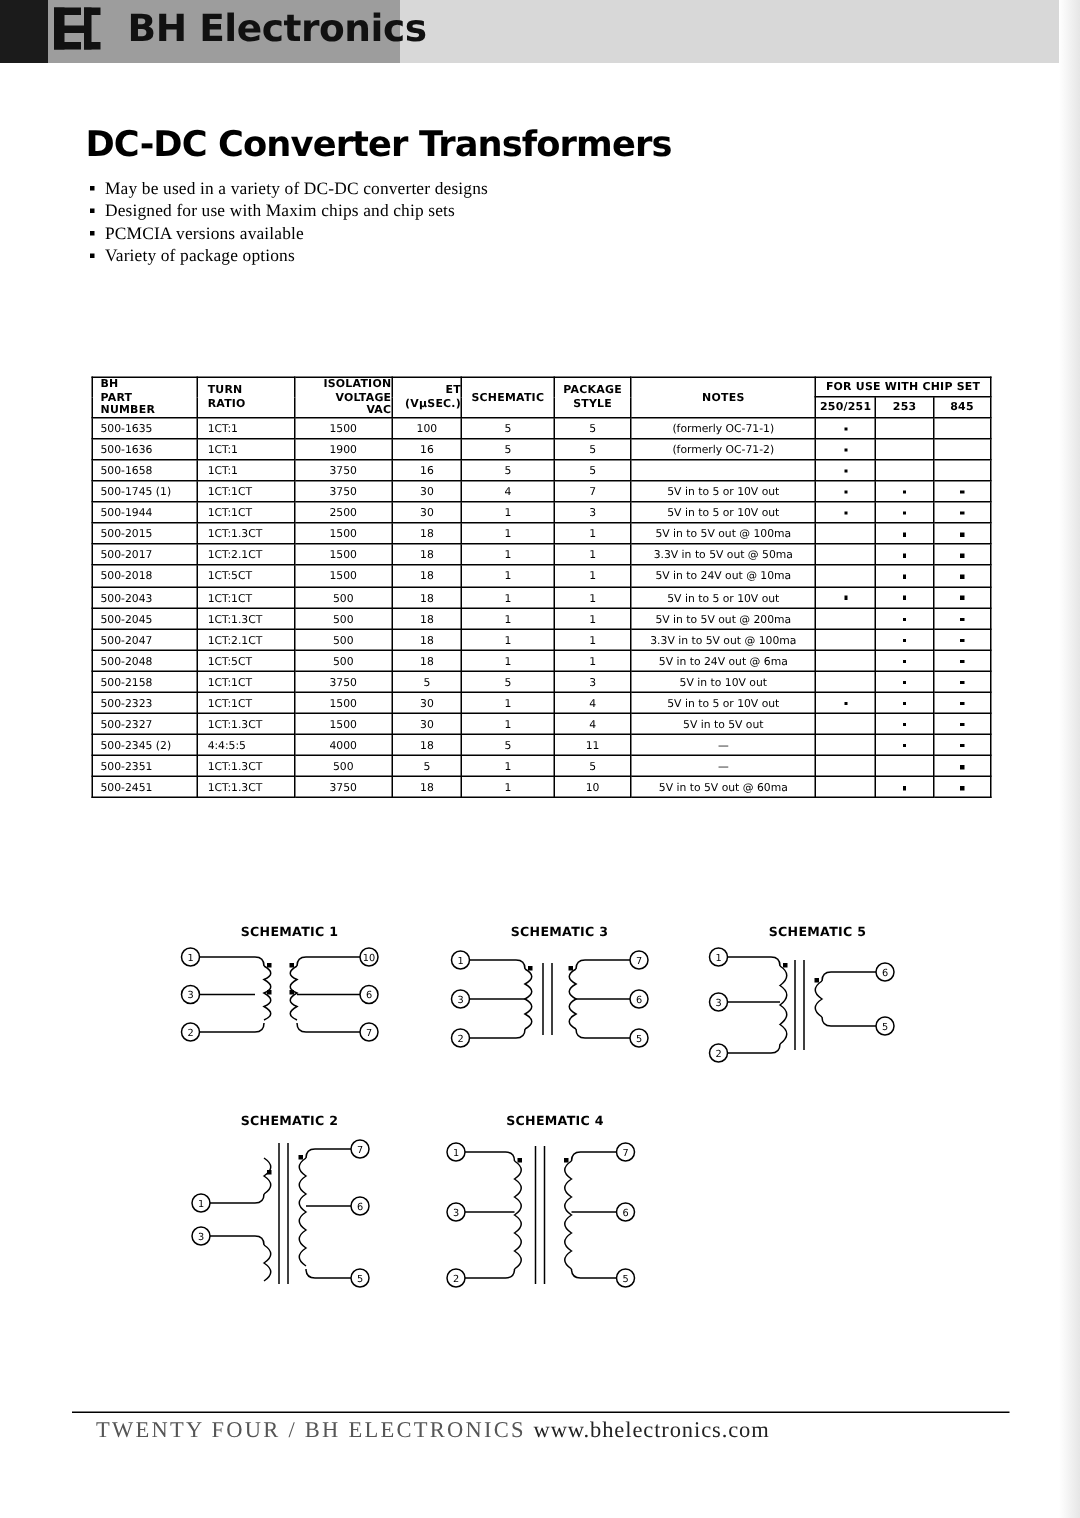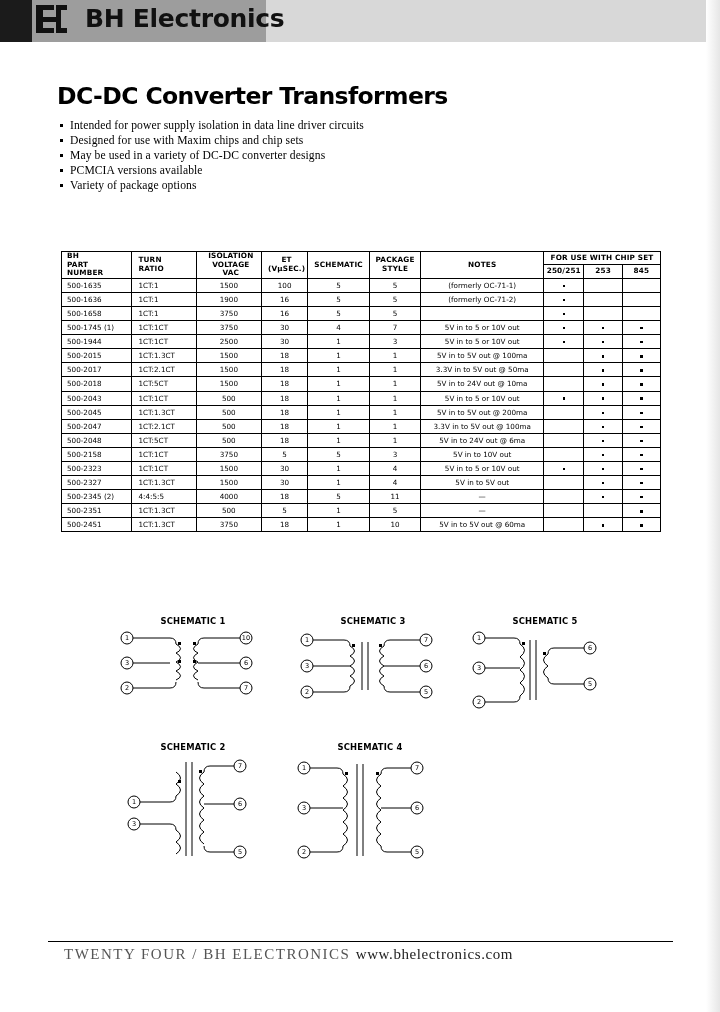--- a/index.html
+++ b/index.html
@@ -35,21 +35,21 @@
       margin-bottom:1.6px;letter-spacing:0.1px;}
   .bl .sq{width:3px;height:3px;background:#000;margin:5px 7px 0 0;flex:none;}
 
   
   .tbl-wrap{position:absolute;left:61px;top:251px;width:600px;}
   table{border-collapse:collapse;width:600px;font-size:7.1px;
         font-family:"DejaVu Sans", sans-serif;padding-left:15px;}
   table td,table th{border:1px solid #000;padding:0;text-align:center;
         vertical-align:middle;font-weight:normal;}
   thead th{font-weight:bold;font-size:7.3px;letter-spacing:0.15px;}
-  .th-l{text-align:center;padding-left:4px;line-height:8.6px;}
+  .th-l{text-align:right;padding-left:4px;line-height:8.6px;}
   .th-c{text-align:center;line-height:8.6px;}
   tbody td{height:13.1px;line-height:9px;font-size:7.2px;}
   .c-part{width:68px;text-align:left;padding-left:5px;}
   .c-turn{width:60px;text-align:left;padding-left:6px;}
   .c-iso{width:62px;}
   .c-et{width:42px;}
   .c-sch{width:62px;}
   .c-pkg{width:52px;}
   .c-notes{width:133px;}
   .c-chip{width:40px;}
@@ -92,29 +92,25 @@
       </div>
       <div class="logo-txt">BH Electronics</div>
     </div>
   </div>
 
   <div class="title">DC-DC Converter Transformers</div>
 
   <div class="bullets" id="bullets">
       <div class="bl">
         <span class="sq"></span>
-        <span>Intended for power supply isolation in data line driver circuits</span>
+        <span>May be used in a variety of DC-DC converter designs</span>
       </div>
       <div class="bl">
         <span class="sq"></span>
         <span>Designed for use with Maxim chips and chip sets</span>
-      </div>
-      <div class="bl">
-        <span class="sq"></span>
-        <span>May be used in a variety of DC-DC converter designs</span>
       </div>
       <div class="bl">
         <span class="sq"></span>
         <span>PCMCIA versions available</span>
       </div>
       <div class="bl">
         <span class="sq"></span>
         <span>Variety of package options</span>
       </div>
     </div>

